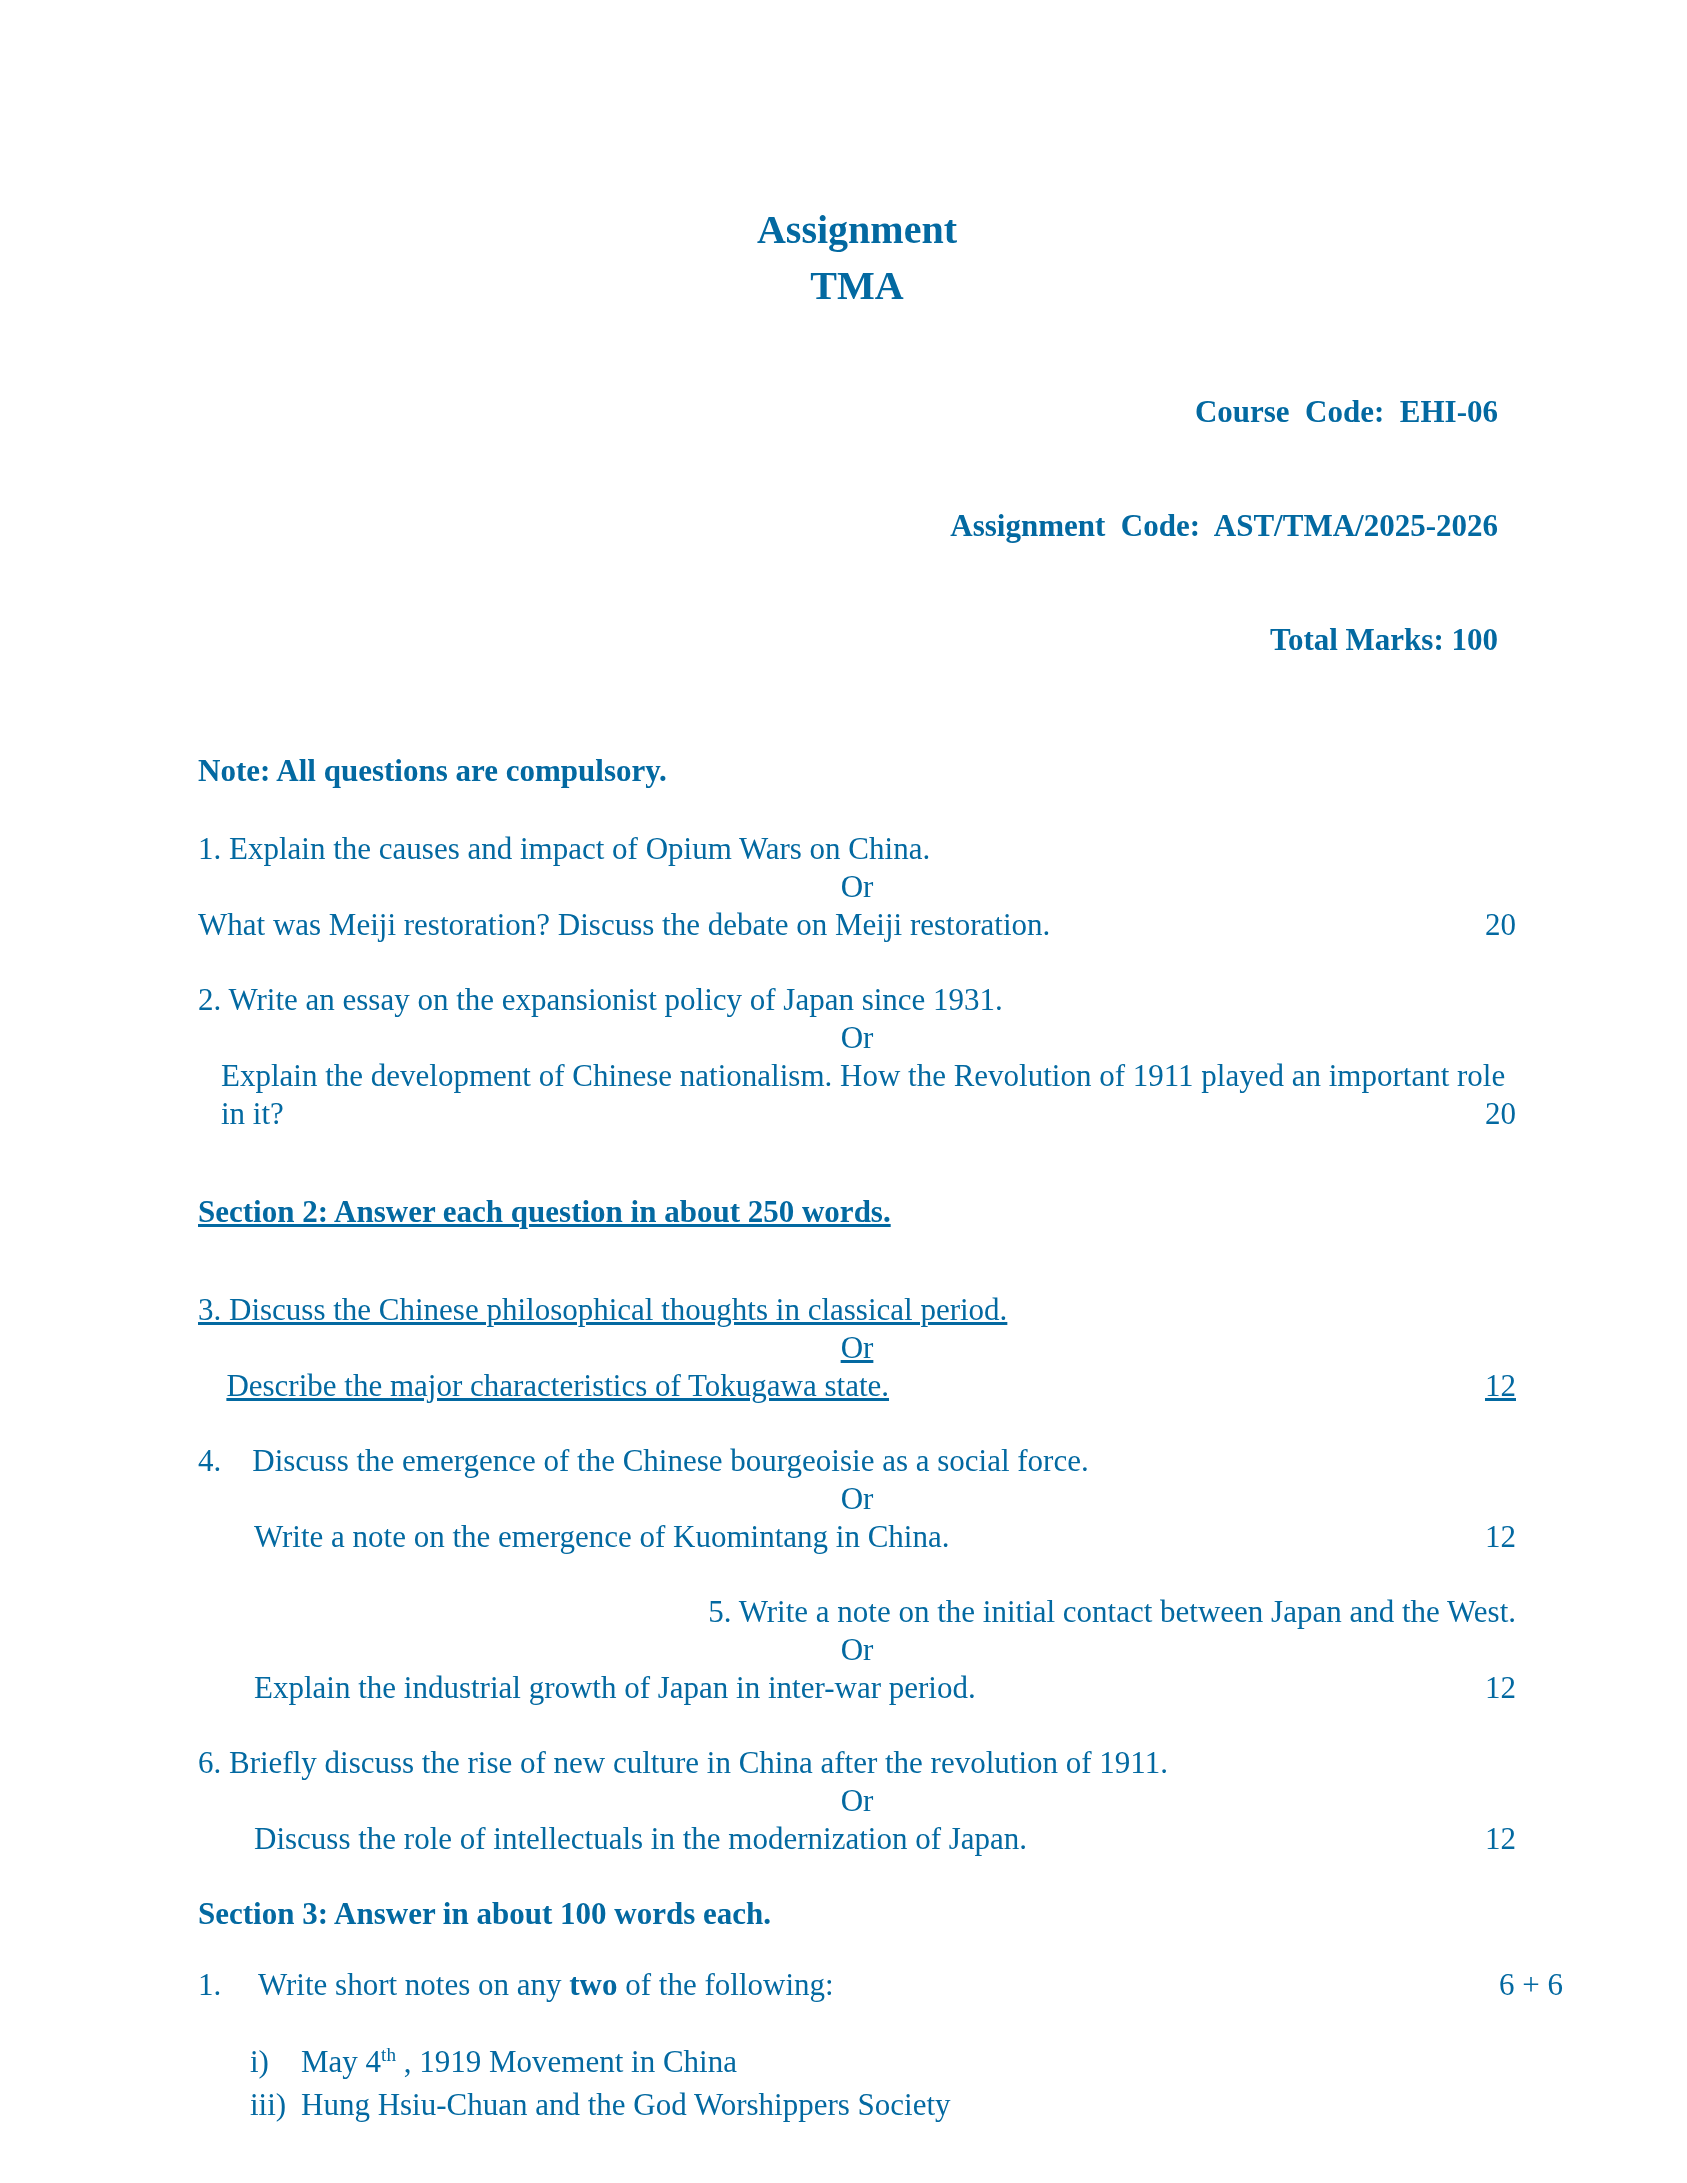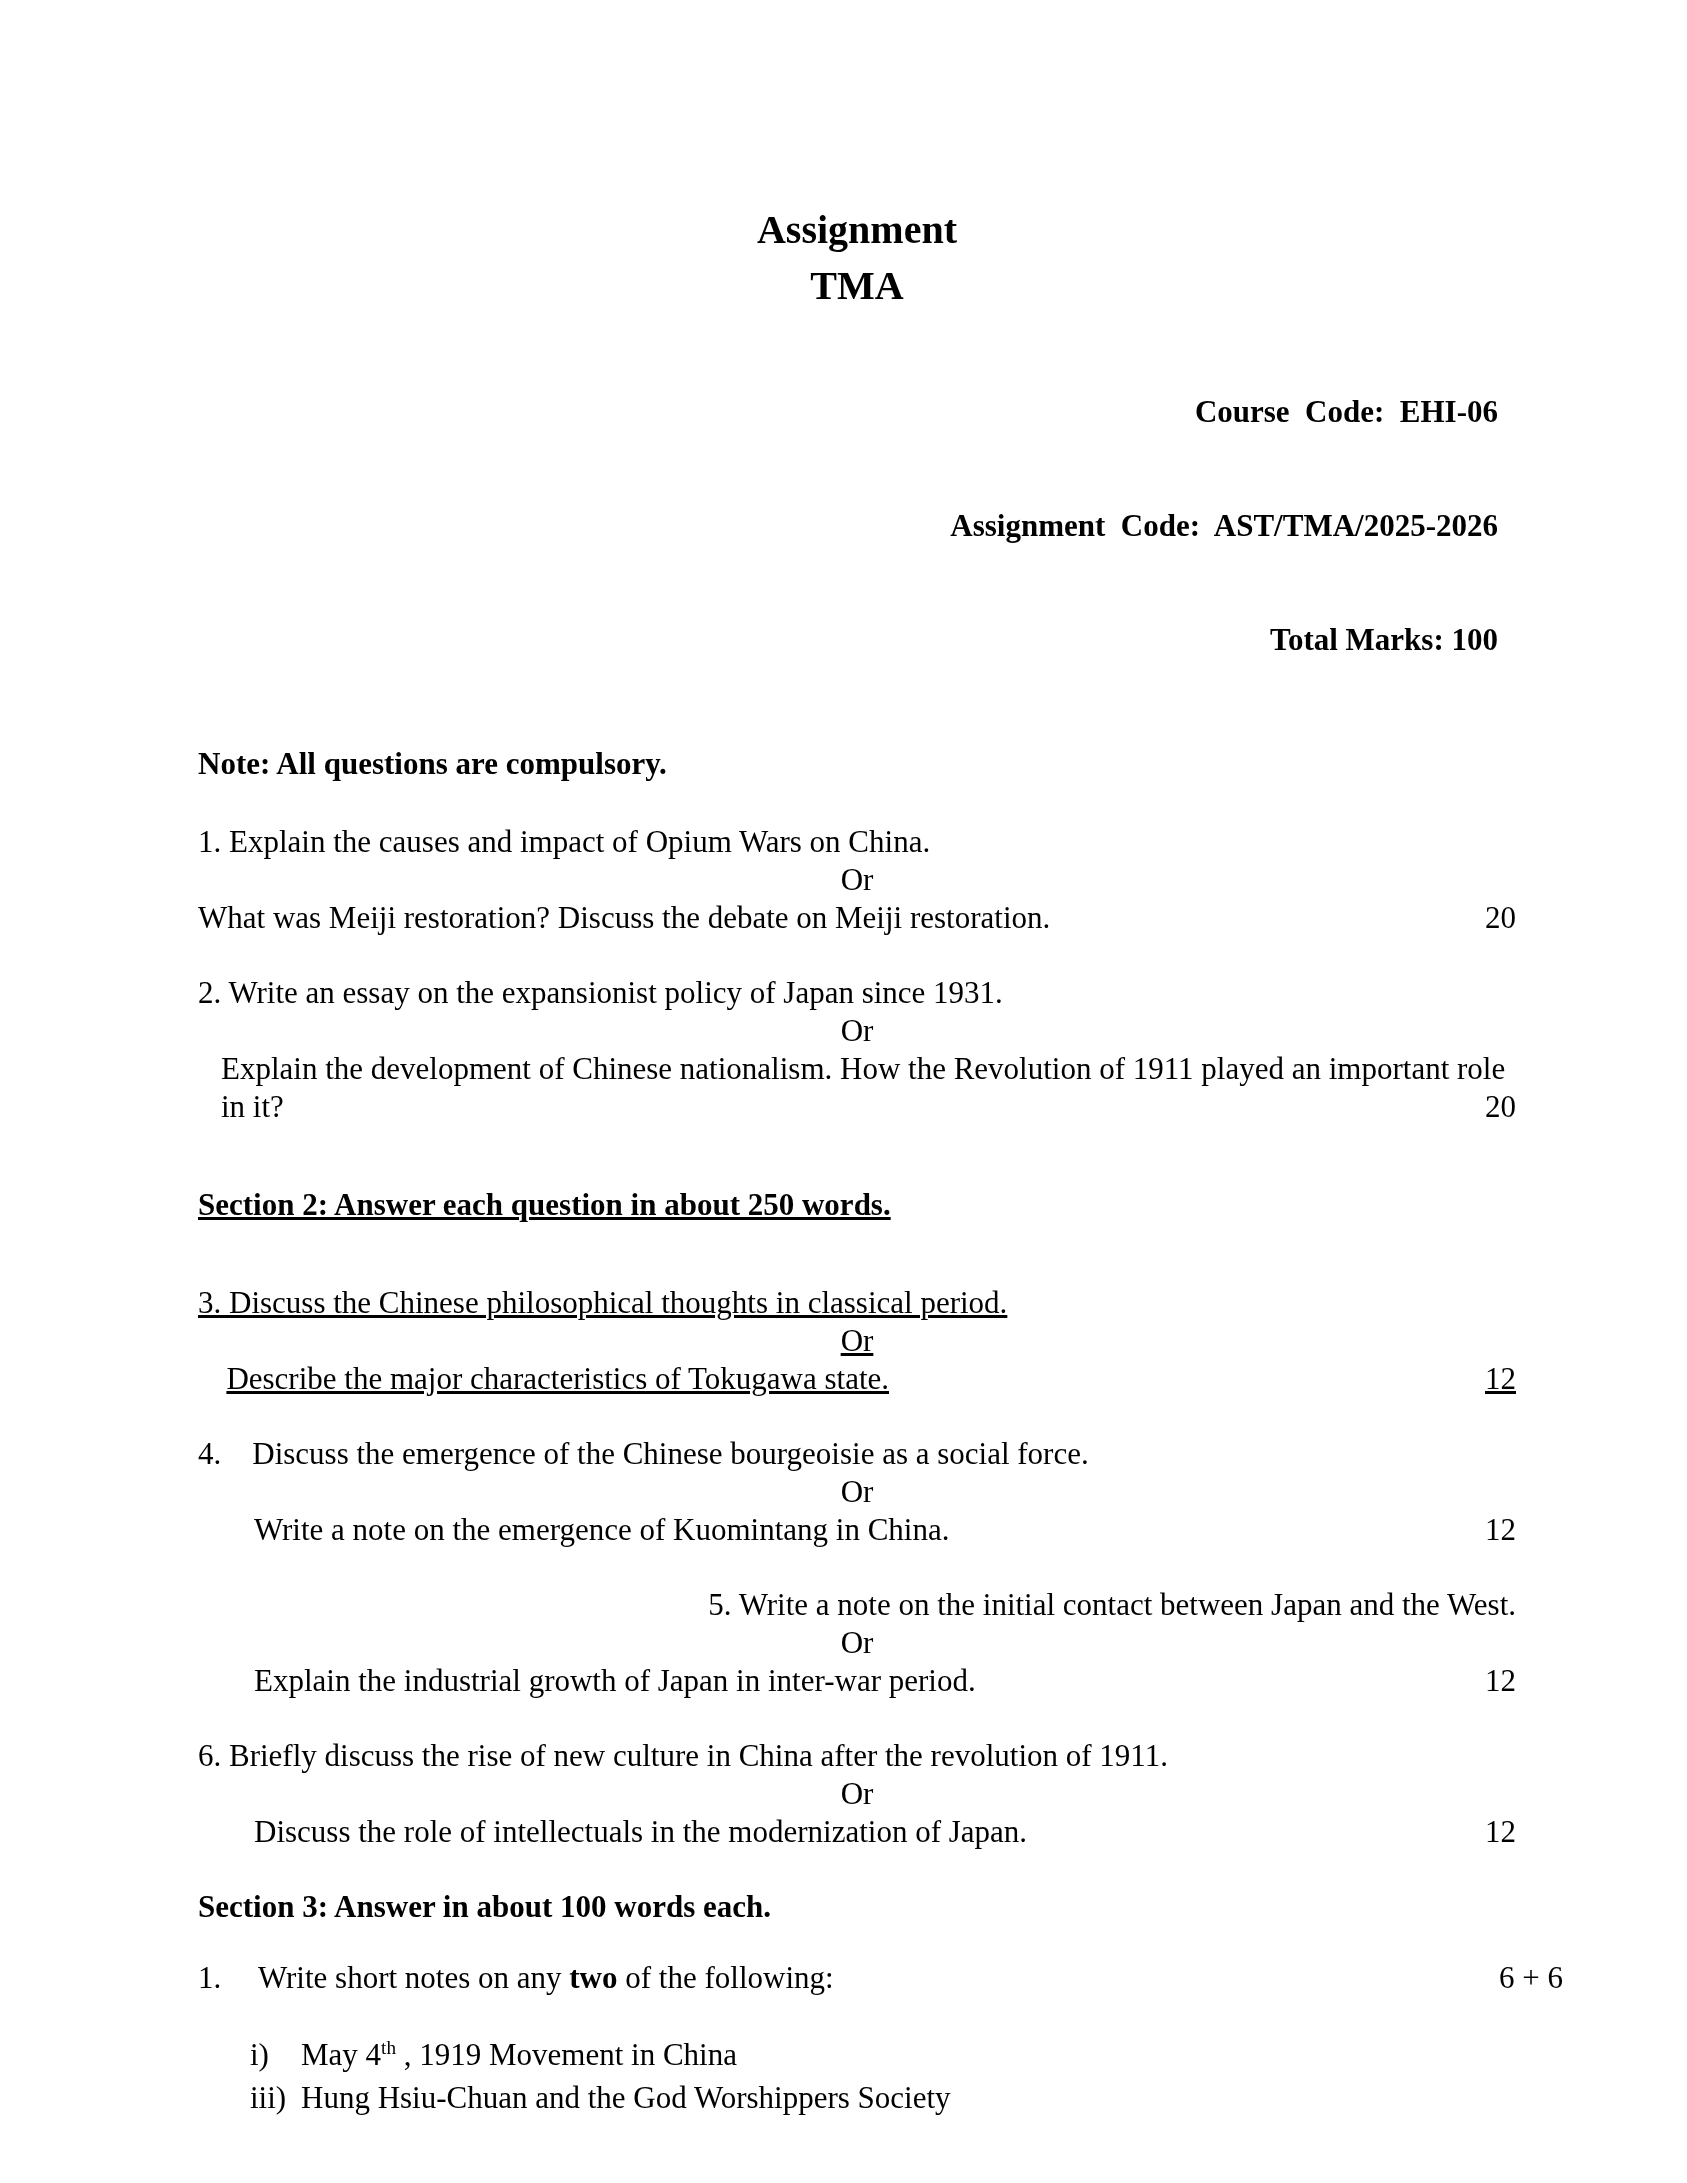--- a/index.html
+++ b/index.html
@@ -5,21 +5,21 @@
   html, body {
     margin: 0;
     padding: 0;
     background: #ffffff;
   }
   .page {
     position: relative;
     width: 1687px;
     height: 2183px;
     background: #ffffff;
-    color: #000000;
+    color: #0369a1;
     font-family: "Liberation Serif", serif;
     font-size: 31px;
     line-height: 38px;
     overflow: hidden;
   }
   .content {
     padding: 202px 171px 0 198px;
   }
   .title-block {
     text-align: center;
@@ -28,21 +28,21 @@
     line-height: 56px;
   }
   .meta-block {
     margin-top: 2.6px;
     padding-right: 18px;
     text-align: right;
     font-weight: bold;
     white-space: pre-wrap;
   }
   .note-line {
-    margin-top: 10px;
+    margin-top: 17px;
     font-weight: bold;
     white-space: pre-wrap;
   }
   .section-heading {
     font-weight: bold;
     white-space: pre-wrap;
   }
   .mt57 { margin-top: 38px; }
   .mt58 { margin-top: 60px; text-decoration: underline; }
   .mt60 { margin-top: 40px; }

